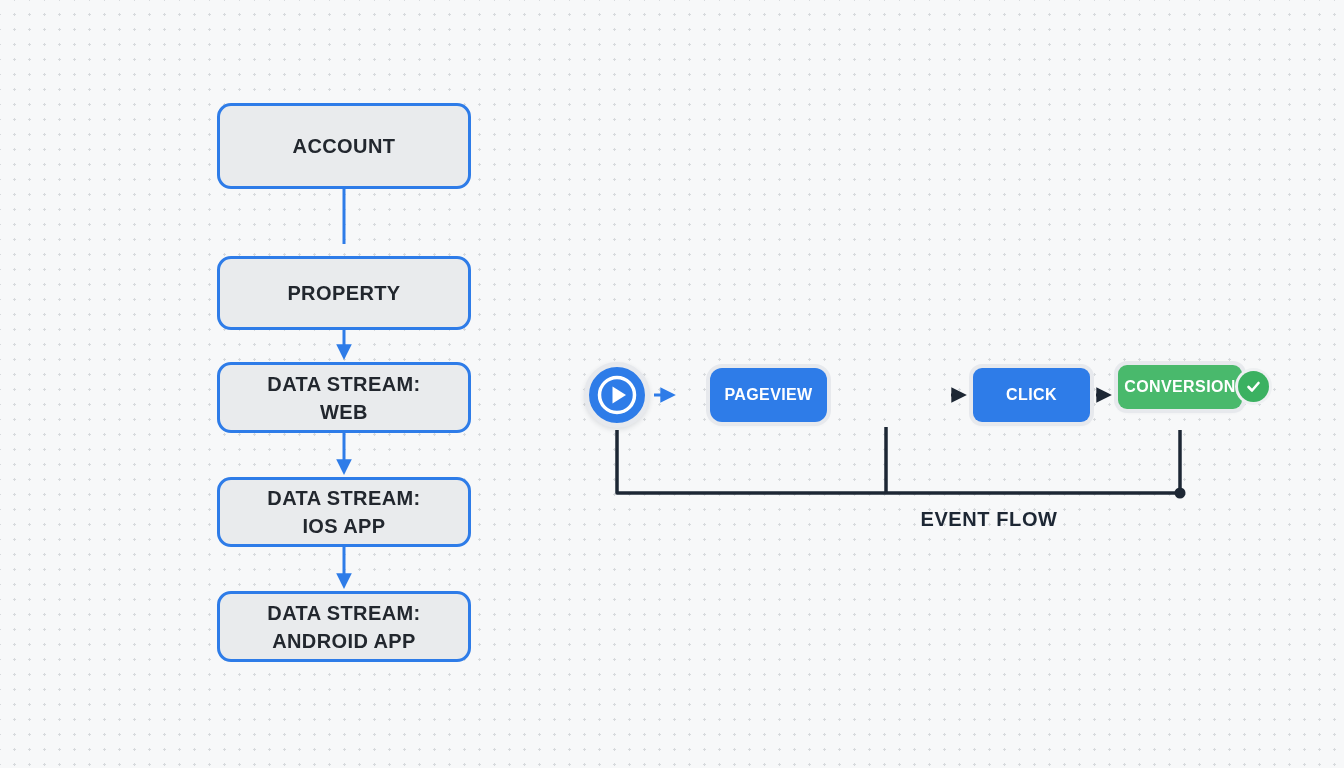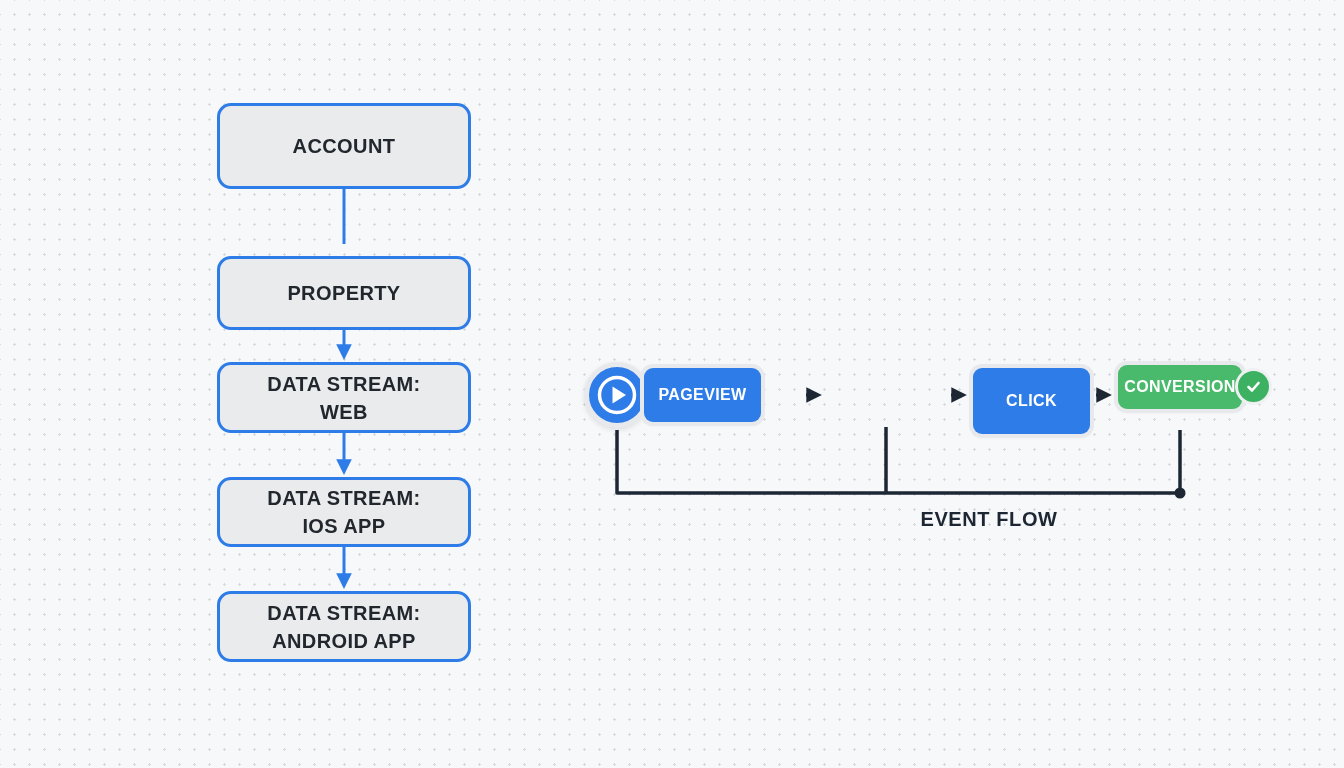--- a/index.html
+++ b/index.html
@@ -119,22 +119,22 @@
   <div class="node" style="top:591px;height:71px;">DATA STREAM:
 ANDROID APP</div>
 
   <div class="play">
     <svg width="56" height="56" viewBox="0 0 56 56">
       <circle cx="28" cy="28" r="17.5" fill="none" stroke="#ffffff" stroke-width="3.5"></circle>
       <path d="M23.5,19.5 L37,28 L23.5,36.5 z" fill="#ffffff"></path>
     </svg>
   </div>
 
-  <div class="step blue" style="left:644px;top:368px;width:117px;height:54px;">PAGEVIEW</div>
-  <div class="step blue" style="left:973px;top:368px;width:117px;height:66px;">CLICK</div>
+  <div class="step blue" style="left:710px;top:368px;width:117px;height:54px;border-radius:12px;">PAGEVIEW</div>
+  <div class="step blue" style="left:973px;top:368px;width:117px;height:54px;">CLICK</div>
   <div class="step green" style="left:1118px;top:365px;width:124px;height:44px;">
     <span>CONVERSION</span>
     <span class="badge">
       <svg width="17" height="17" viewBox="0 0 17 17">
         <path d="M3.5,9 L7,12.5 L13.5,5" fill="none" stroke="#ffffff" stroke-width="2.6" stroke-linecap="round" stroke-linejoin="round"></path>
       </svg>
     </span>
   </div>
 
   <div class="caption">EVENT FLOW</div>

